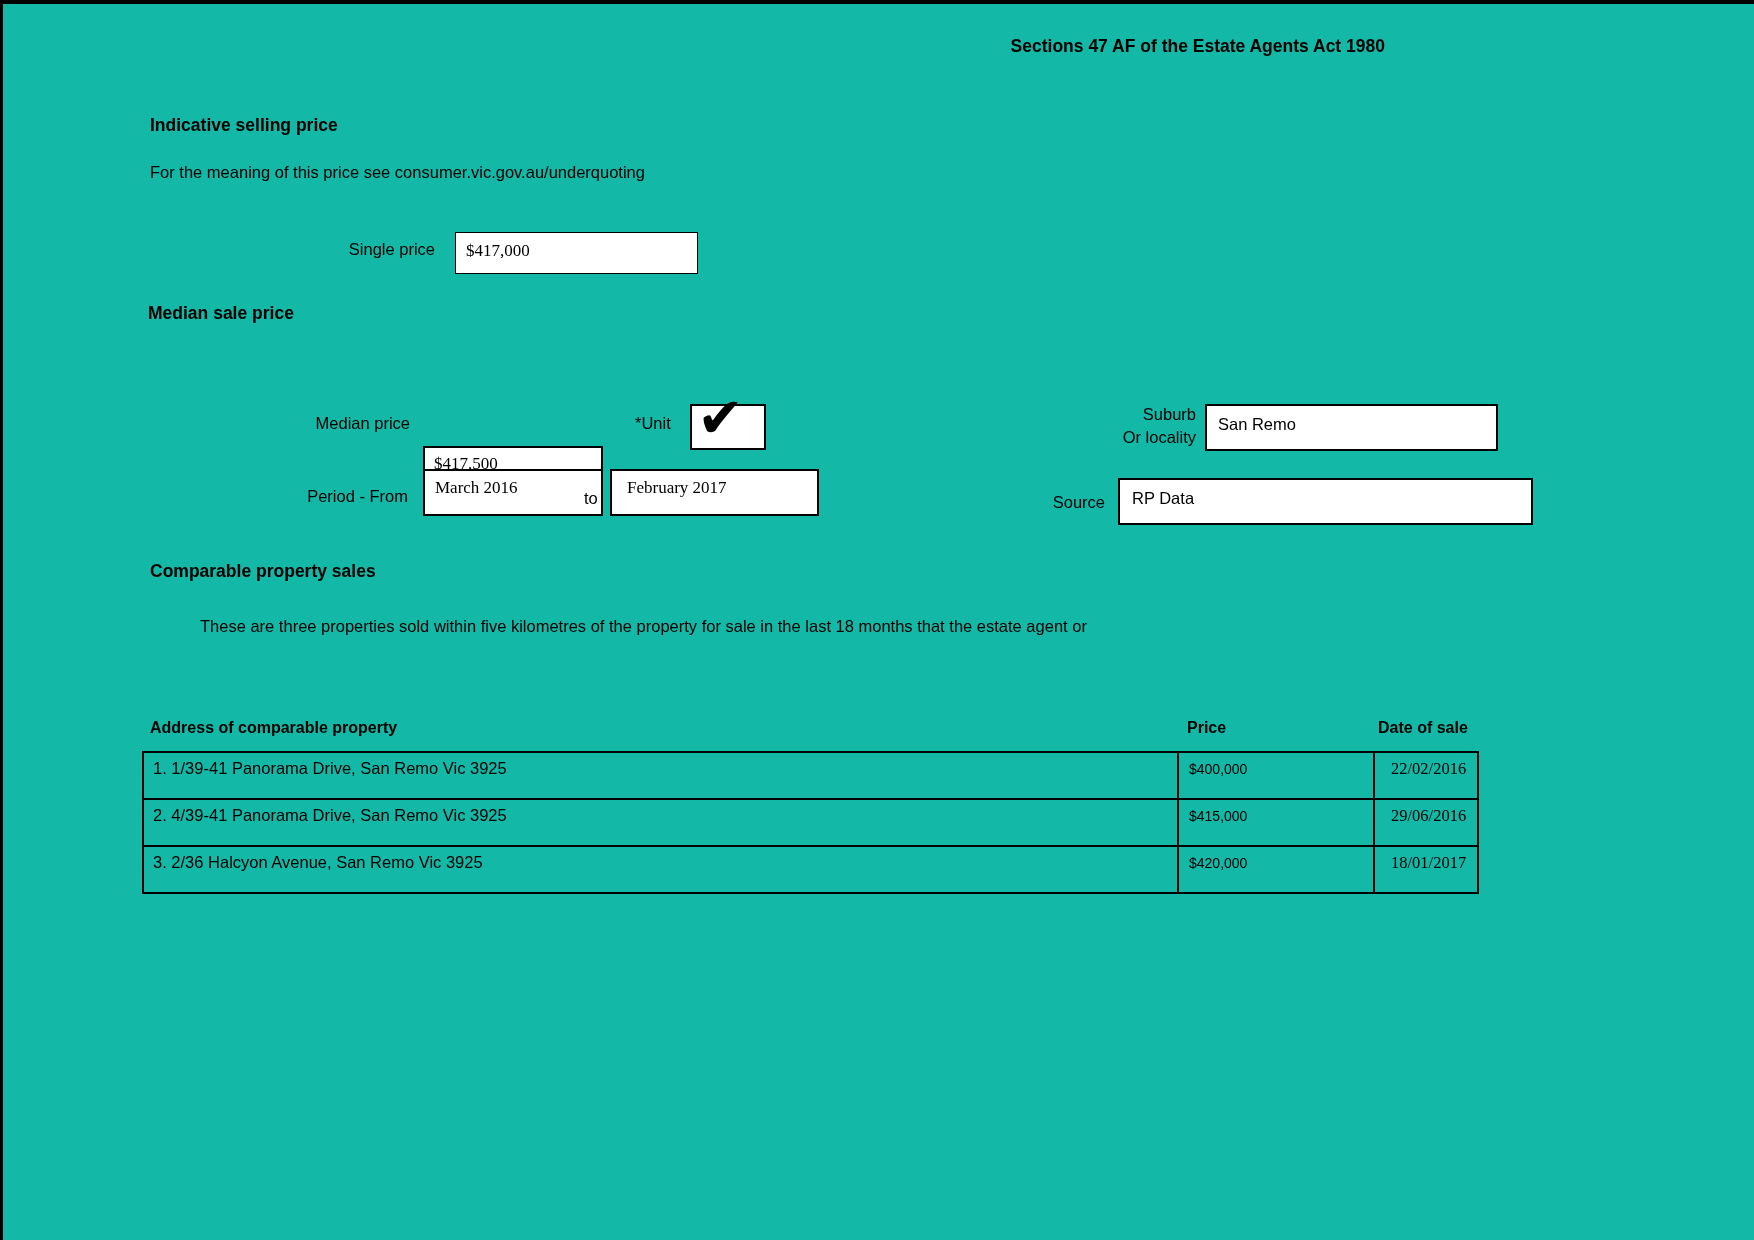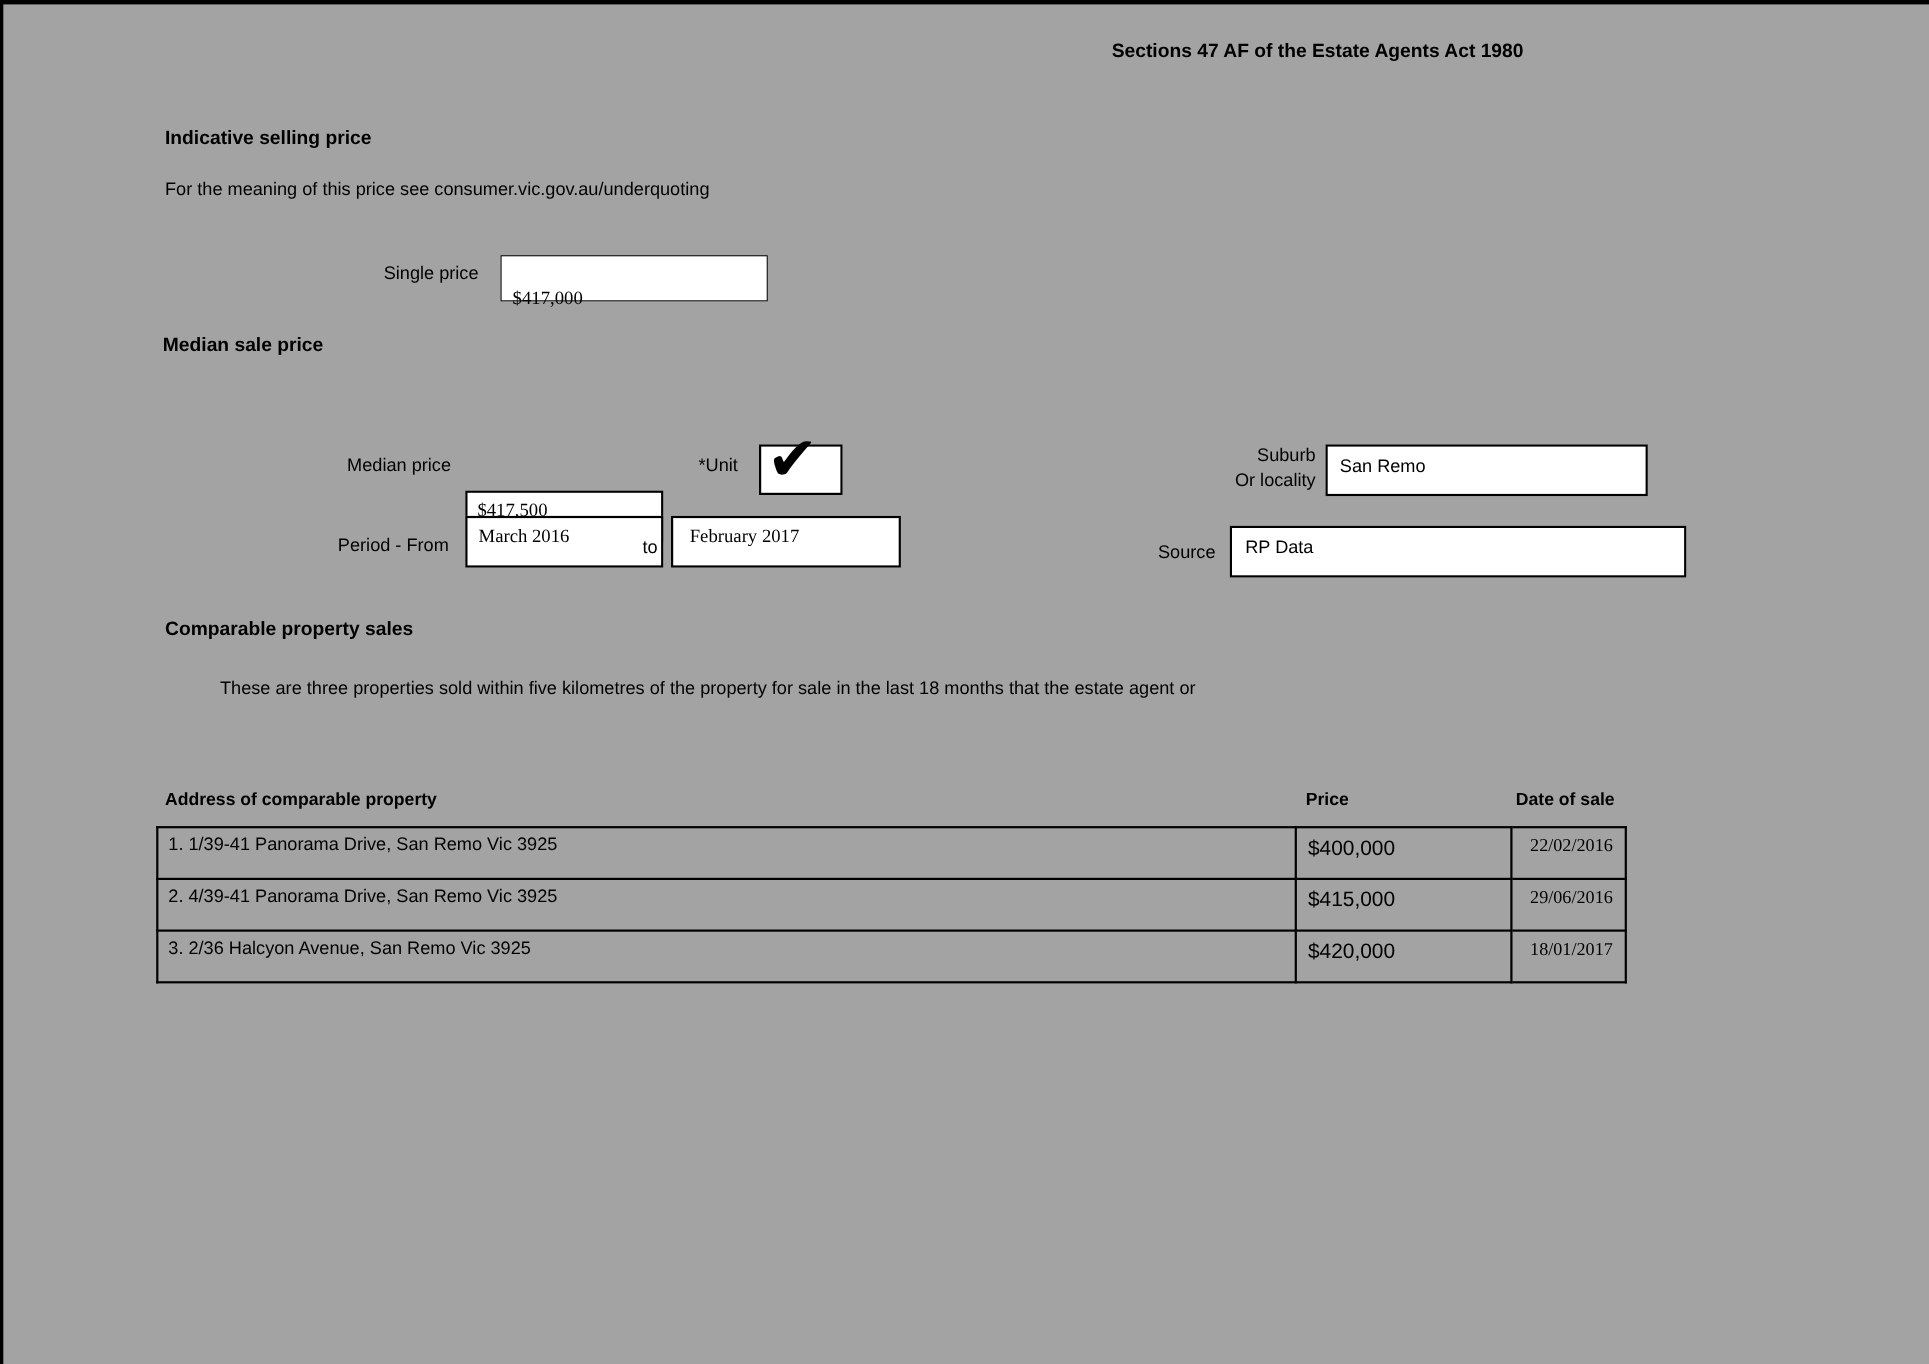--- a/index.html
+++ b/index.html
@@ -1,17 +1,17 @@
 <!DOCTYPE html>
 <html><head>
 <meta charset="utf-8">
 <style>
   html,body { margin:0; padding:0; background:#e8e8e8; }
   .page {
-    position:relative; width:1754px; height:1240px; background:#a3a3a3;
+    position:relative; width:1754px; height:1240px; background:#14b8a6;
     font-family:"Liberation Sans", sans-serif; color:#000000; overflow:hidden;
   }
   .edge-top  { position:absolute; left:0; top:0; width:1754px; height:4px; background:#000; }
   .edge-left { position:absolute; left:0; top:0; width:3px; height:1240px; background:#000; }
 
   .abs { position:absolute; }
   .h1 { font-weight:bold; font-size:17.5px; }
   .lbl { font-size:16.5px; }
   .right { text-align:right; }
   .serif { font-family:"Liberation Serif", "DejaVu Serif", serif; }
@@ -20,21 +20,21 @@
     position:absolute; left:700px; top:36px; width:685px;
     text-align:right; font-weight:bold; font-size:17.5px;
   }
 
   .h-indicative { left:150px; top:115px; }
   .note { left:150px; top:163px; font-size:16.5px;text-align:right; }
 
   .lbl-single { left:250px; top:240px; width:185px; }
   .box { position:absolute; border:2px solid #000; background:#fff; box-sizing:border-box; }
   .box-single { left:455px; top:232px; width:243px; height:42px; border-width:1px; }
-  .box-single .val { display:block; padding:8px 0 0 10px; font-size:17px;margin-top:20px; }
+  .box-single .val { display:block; padding:8px 0 0 10px; font-size:17px; }
 
   .h-median { left:148px; top:303px; }
 
   .lbl-median { left:240px; top:414px; width:170px; }
   .box-median { left:423px; top:404px; width:180px; height:47px;margin-top:42px; }
   .box-median .val { display:block; padding:6px 0 0 9px; font-size:17px; }
 
   .lbl-unit { left:635px; top:414px; }
   .unit-checkbox { left:690px; top:404px; width:76px; height:46px; }
   .unit-checkbox .check {
@@ -67,21 +67,21 @@
 
   table.sales {
     position:absolute; left:142px; top:751px; border-collapse:collapse;
     table-layout:fixed;
   }
   table.sales td {
     border:2px solid #000; vertical-align:top; overflow:hidden;
     height:47px; box-sizing:border-box;
   }
   td.c-address { width:1035px; padding:6px 0 0 9px; font-size:16.5px; }
-  td.c-price   { width:196px;  padding:8px 0 0 10px; font-size:19px; }
+  td.c-price   { width:196px;  padding:8px 0 0 10px; font-size:14px; }
   td.c-date    { width:104px;  padding:6px 0 0 16px; font-size:16.5px;
                  font-family:"Liberation Serif", "DejaVu Serif", serif; }
 </style>
 </head>
 <body>
 
 <div class="page">
   <div class="edge-top"></div>
   <div class="edge-left"></div>
 

